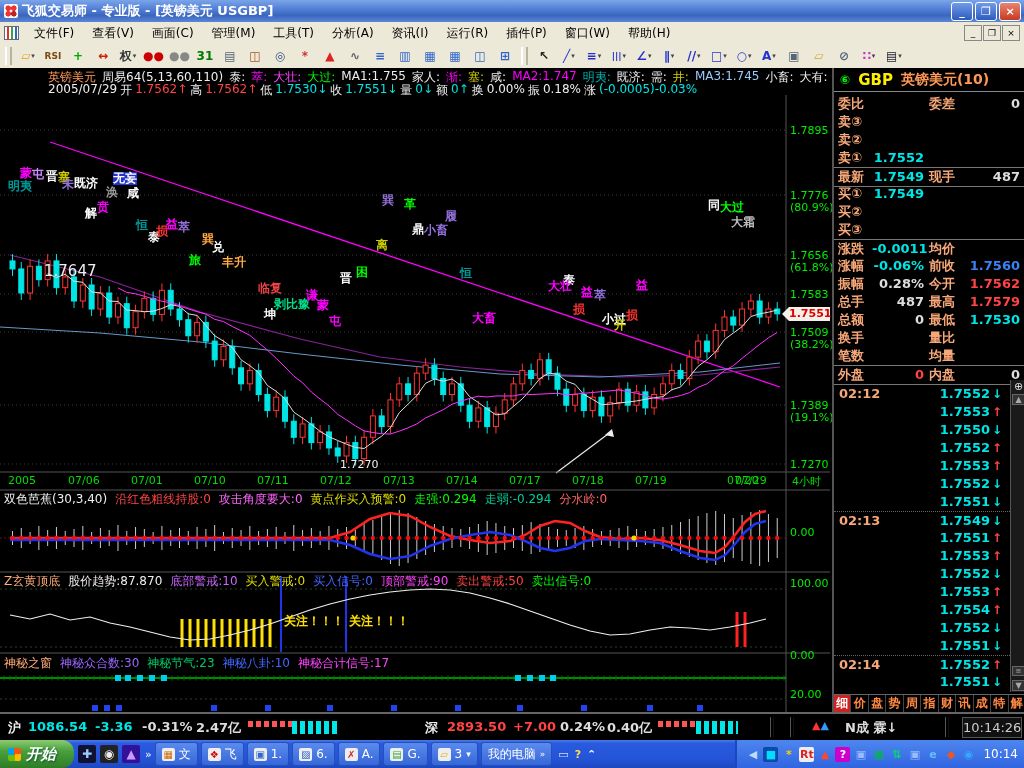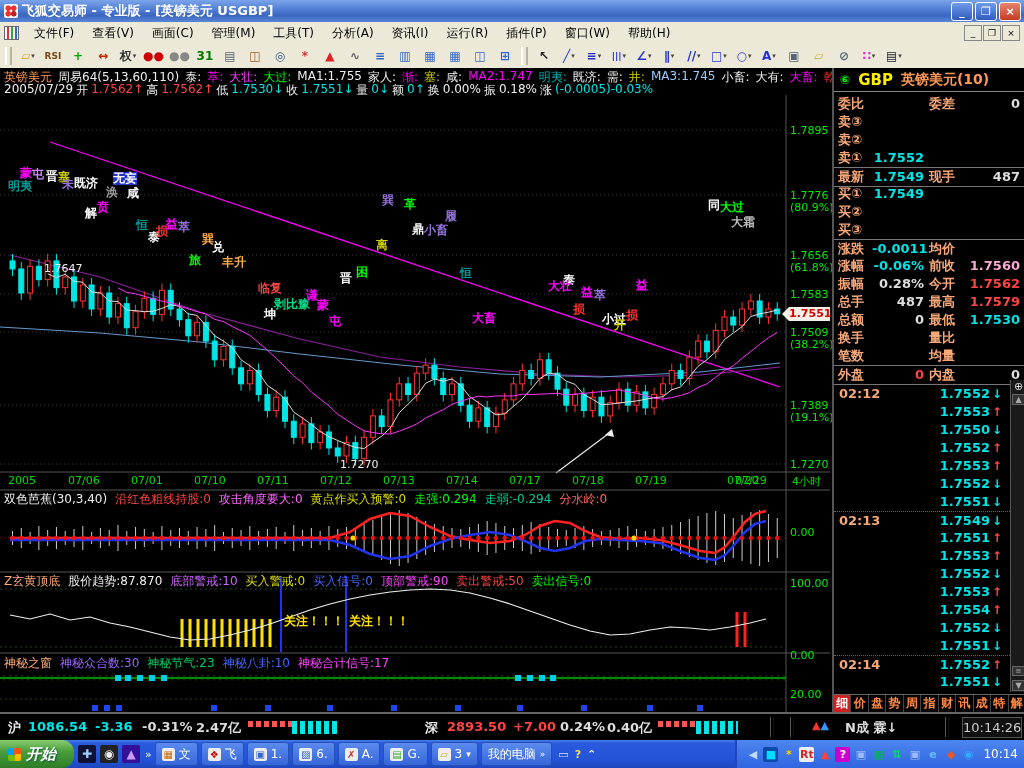--- a/index.html
+++ b/index.html
@@ -31,21 +31,21 @@
   .mdibtn{width:16px;height:14px;border:1px solid #888;background:#ECE9D8;font-size:9px;
     display:flex;align-items:center;justify-content:center;}
   
   #toolbar{left:0;top:44px;width:1024px;height:24px;background:#ECE9D8;border-bottom:1px solid #ACA899;
     display:flex;align-items:center;gap:1px;padding-left:2px;}
   .tb-grip{width:3px;height:18px;border-left:2px solid #fff;border-right:2px solid #B8B4A2;margin:0 3px;}
   .tbico{height:20px;min-width:20px;padding:0 1px;display:flex;align-items:center;justify-content:center;
     font-size:12px;font-weight:bold;border:1px solid transparent;white-space:nowrap;}
   
   #workspace{left:0;top:68px;width:1024px;height:644px;background:#000;}
-  .hline{position:absolute;display:flex;gap:7px;white-space:nowrap;font-size:12px;}
+  .hline{position:absolute;display:flex;gap:7px;white-space:nowrap;font-size:12px;margin-left:44px;}
   .hline span{letter-spacing:0px;}
   #curtag{position:absolute;left:789px;width:39px;height:14px;background:#F4F0E8;color:#D00;
     font-weight:bold;font-size:11px;text-align:right;padding-right:2px;line-height:14px;}
   #curtag:before{content:"";position:absolute;left:-7px;top:0;border-right:7px solid #F4F0E8;
     border-top:7px solid transparent;border-bottom:7px solid transparent;}
   .phead{position:absolute;display:flex;gap:8px;font-size:12px;white-space:nowrap;}
   
   #rpanel{left:832px;top:0px;width:192px;height:644px;background:#000;border-left:2px solid #555;}
   #rp-head{position:absolute;left:0;top:0;width:192px;height:24px;border-bottom:1px solid #888;
     display:flex;align-items:center;gap:8px;padding-left:6px;box-sizing:border-box;}
@@ -956,21 +956,21 @@
         <div style="position: absolute; left: 581px; top: 218px; color: rgb(255, 0, 255); font-size: 12px; font-weight: bold; line-height: 13px;">益</div>
         <div style="position: absolute; left: 594px; top: 221px; color: rgb(147, 112, 219); font-size: 12px; font-weight: bold; line-height: 13px;">萃</div>
         <div style="position: absolute; left: 636px; top: 211px; color: rgb(255, 0, 255); font-size: 12px; font-weight: bold; line-height: 13px;">益</div>
         <div style="position: absolute; left: 573px; top: 235px; color: rgb(255, 51, 51); font-size: 12px; font-weight: bold; line-height: 13px;">损</div>
         <div style="position: absolute; left: 602px; top: 245px; color: rgb(255, 255, 255); font-size: 12px; font-weight: bold; line-height: 13px;">小过</div>
         <div style="position: absolute; left: 626px; top: 241px; color: rgb(255, 51, 51); font-size: 12px; font-weight: bold; line-height: 13px;">损</div>
         <div style="position: absolute; left: 614px; top: 251px; color: rgb(204, 204, 0); font-size: 12px; font-weight: bold; line-height: 13px;">开</div>
         <div style="position: absolute; left: 708px; top: 131px; color: rgb(255, 255, 255); font-size: 12px; font-weight: bold; line-height: 13px;">同</div>
         <div style="position: absolute; left: 720px; top: 133px; color: rgb(0, 255, 0); font-size: 12px; font-weight: bold; line-height: 13px;">大过</div>
         <div style="position: absolute; left: 731px; top: 148px; color: rgb(187, 187, 187); font-size: 12px; font-weight: bold; line-height: 13px;">大霜</div>
-        <div style="position: absolute; left: 44px; top: 194px; color: rgb(238, 238, 238); font-size: 11px;">1.7647</div>
+        <div style="position: absolute; left: 44px; top: 194px; color: rgb(238, 238, 238); font-size: 15px;">1.7647</div>
         <div style="position: absolute; left: 340px; top: 390px; color: rgb(238, 238, 238); font-size: 11px;">1.7270</div>
         <div class="phead" style="position: absolute; left: 4px; top: 423px;">
           <span style="color: rgb(238, 238, 238);">双色芭蕉(30,3,40)</span>
           <span style="color: rgb(255, 68, 68);">沿红色粗线持股:0</span>
           <span style="color: rgb(255, 102, 255);">攻击角度要大:0</span>
           <span style="color: rgb(221, 221, 0);">黄点作买入预警:0</span>
           <span style="color: rgb(0, 255, 0);">走强:0.294</span>
           <span style="color: rgb(0, 204, 153);">走弱:-0.294</span>
           <span style="color: rgb(255, 102, 102);">分水岭:0</span>
         </div>
@@ -1038,21 +1038,21 @@
           </div>
           <div class="qrow sep-t" style="top: 171px;">
             <span class="a">涨跌</span>
             <span class="av" style="color: rgb(0, 229, 229);">-0.0011</span>
             <span class="b">均价</span>
           </div>
           <div class="qrow" style="top: 189px;">
             <span class="a">涨幅</span>
             <span class="av" style="color: rgb(0, 229, 229);">-0.06%</span>
             <span class="b">前收</span>
-            <span class="bv" style="color: #f9a8d4;">1.7560</span>
+            <span class="bv" style="color: #3b82f6;">1.7560</span>
           </div>
           <div class="qrow" style="top: 207px;">
             <span class="a">振幅</span>
             <span class="av" style="color: rgb(221, 221, 221);">0.28%</span>
             <span class="b">今开</span>
             <span class="bv" style="color: rgb(255, 68, 68);">1.7562</span>
           </div>
           <div class="qrow" style="top: 225px;">
             <span class="a">总手</span>
             <span class="av" style="color: rgb(221, 221, 221);">487</span>

